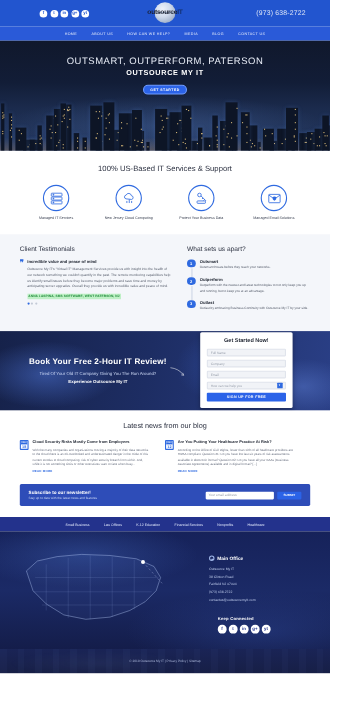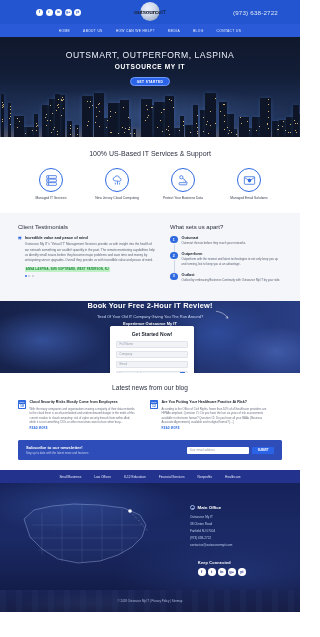--- a/index.html
+++ b/index.html
@@ -134,21 +134,21 @@
     color:#fff; font-size:3.6px; font-weight:bold;
     display:flex; align-items:center; justify-content:center; position:relative; z-index:2;
   }
   .a-title { font-size:3.8px; font-weight:bold; color:#222834; margin-bottom:1.5px; }
   .a-body { font-size:2.9px; color:#5b6270; line-height:1.6; }
 
   
   .cta {
     height:72px; position:relative; overflow:hidden;
     background:linear-gradient(100deg,#16224a 0%,#1d2d63 45%,#2a3f86 100%);
-    display:flex; align-items:center;flex-direction:column;
+    display:flex; align-items:center;
   }
   .cta:before{
     content:"";position:absolute;inset:0;
     background:
       radial-gradient(ellipse 30% 60% at 14% 55%, rgba(80,120,220,.5), transparent 70%),
       radial-gradient(ellipse 26% 70% at 72% 45%, rgba(60,100,200,.45), transparent 72%),
       radial-gradient(ellipse 20% 50% at 92% 70%, rgba(120,160,255,.3), transparent 70%);
   }
   .cta-left { position:relative; z-index:3; width:178px; text-align:center; padding:0 10px; }
   .cta-h { color:#fff; font-size:7.4px; font-weight:bold; letter-spacing:.2px; }
@@ -566,21 +566,21 @@
           <i style="left: 3.57719px; bottom: 13.3238px;"></i>
           <i style="left: 2.38971px; bottom: 13.583px;"></i>
           <i style="left: 1.5026px; bottom: 6.50374px;"></i>
           <i style="left: 1.21247px; bottom: 15.8491px;"></i>
           <i style="left: 2.50391px; bottom: 4.65967px;"></i>
         </div>
         <div class="bld" style="left: 298.372px; width: 8.70802px; height: 23.3371px; z-index: 23;"></div>
       </div>
     <div class="lightline"></div>
     <div class="hero-in">
-      <div class="hero-h1">OUTSMART, OUTPERFORM, LASPINA</div>
+      <div class="hero-h1">OUTSMART, OUTPERFORM, PATERSON</div>
       <div class="hero-h2">OUTSOURCE MY IT</div>
       <div class="btn-started">GET STARTED</div>
     </div>
   </div>
 
   <div class="services">
     <div class="sec-title">100% US-Based IT Services &amp; Support</div>
     <div class="svc-row">
       <div class="svc">
         <div class="ring">

